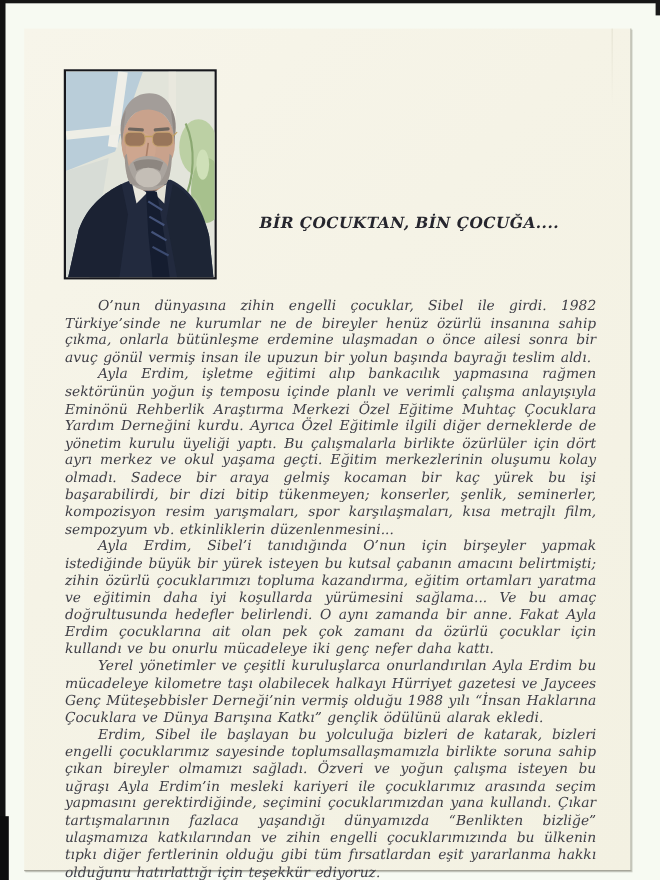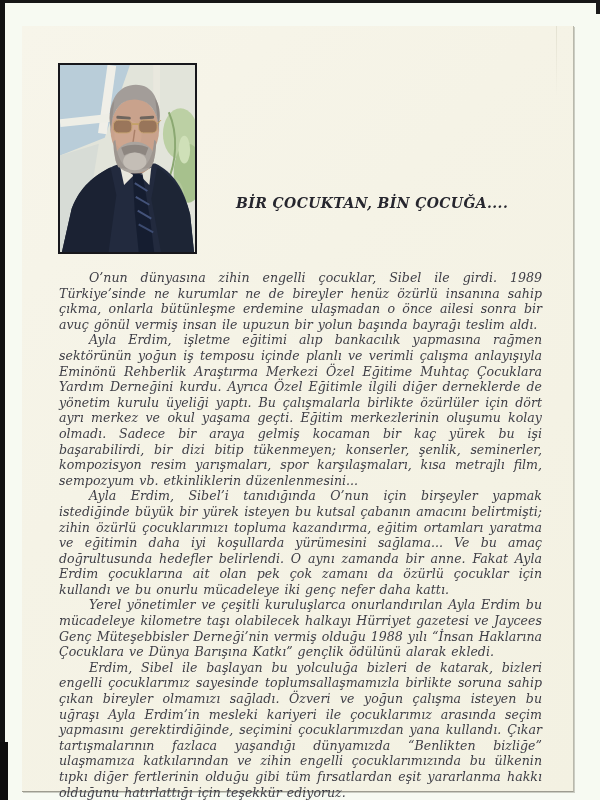--- a/index.html
+++ b/index.html
@@ -146,21 +146,21 @@
         <path d="M63,84 C70,80 84,80 91,84 L88,92 C82,88 72,88 66,92 Z" fill="#8d8680"></path>
         <ellipse cx="77" cy="98" rx="12" ry="9" fill="#c4beb6"></ellipse>
         <path d="M57,76 C58,92 64,102 70,106 L60,104 C56,96 55,86 55,78 Z" fill="#9d9690"></path>
         <path d="M97,76 C96,92 90,102 84,106 L94,104 C98,96 99,86 99,78 Z" fill="#9d9690"></path>
       </svg>
     </div>
 
     <div id="title">BİR ÇOCUKTAN, BİN ÇOCUĞA....</div>
 
     <div id="bodytext">
-      <p>O’nun dünyasına zihin engelli çocuklar, Sibel ile girdi. 1989 Türkiye’sinde ne kurumlar ne de bireyler henüz özürlü insanına sahip çıkma, onlarla bütünleşme erdemine ulaşmadan o önce ailesi sonra bir avuç gönül vermiş insan ile upuzun bir yolun başında bayrağı teslim aldı.</p>
+      <p>O’nun dünyasına zihin engelli çocuklar, Sibel ile girdi. 1982 Türkiye’sinde ne kurumlar ne de bireyler henüz özürlü insanına sahip çıkma, onlarla bütünleşme erdemine ulaşmadan o önce ailesi sonra bir avuç gönül vermiş insan ile upuzun bir yolun başında bayrağı teslim aldı.</p>
       <p>Ayla Erdim, işletme eğitimi alıp bankacılık yapmasına rağmen sektörünün yoğun iş temposu içinde planlı ve verimli çalışma anlayışıyla Eminönü Rehberlik Araştırma Merkezi Özel Eğitime Muhtaç Çocuklara Yardım Derneğini kurdu. Ayrıca Özel Eğitimle ilgili diğer derneklerde de yönetim kurulu üyeliği yaptı. Bu çalışmalarla birlikte özürlüler için dört ayrı merkez ve okul yaşama geçti. Eğitim merkezlerinin oluşumu kolay olmadı. Sadece bir araya gelmiş kocaman bir kaç yürek bu işi başarabilirdi, bir dizi bitip tükenmeyen; konserler, şenlik, seminerler, kompozisyon resim yarışmaları, spor karşılaşmaları, kısa metrajlı film, sempozyum vb. etkinliklerin düzenlenmesini...</p>
       <p>Ayla Erdim, Sibel’i tanıdığında O’nun için birşeyler yapmak istediğinde büyük bir yürek isteyen bu kutsal çabanın amacını belirtmişti; zihin özürlü çocuklarımızı topluma kazandırma, eğitim ortamları yaratma ve eğitimin daha iyi koşullarda yürümesini sağlama... Ve bu amaç doğrultusunda hedefler belirlendi. O aynı zamanda bir anne. Fakat Ayla Erdim çocuklarına ait olan pek çok zamanı da özürlü çocuklar için kullandı ve bu onurlu mücadeleye iki genç nefer daha kattı.</p>
       <p>Yerel yönetimler ve çeşitli kuruluşlarca onurlandırılan Ayla Erdim bu mücadeleye kilometre taşı olabilecek halkayı Hürriyet gazetesi ve Jaycees Genç Müteşebbisler Derneği’nin vermiş olduğu 1988 yılı “İnsan Haklarına Çocuklara ve Dünya Barışına Katkı” gençlik ödülünü alarak ekledi.</p>
       <p>Erdim, Sibel ile başlayan bu yolculuğa bizleri de katarak, bizleri engelli çocuklarımız sayesinde toplumsallaşmamızla birlikte soruna sahip çıkan bireyler olmamızı sağladı. Özveri ve yoğun çalışma isteyen bu uğraşı Ayla Erdim’in mesleki kariyeri ile çocuklarımız arasında seçim yapmasını gerektirdiğinde, seçimini çocuklarımızdan yana kullandı. Çıkar tartışmalarının fazlaca yaşandığı dünyamızda “Benlikten bizliğe” ulaşmamıza katkılarından ve zihin engelli çocuklarımızında bu ülkenin tıpkı diğer fertlerinin olduğu gibi tüm fırsatlardan eşit yararlanma hakkı olduğunu hatırlattığı için teşekkür ediyoruz.</p>
 
     </div>
 
   </div>
 </div>
 

